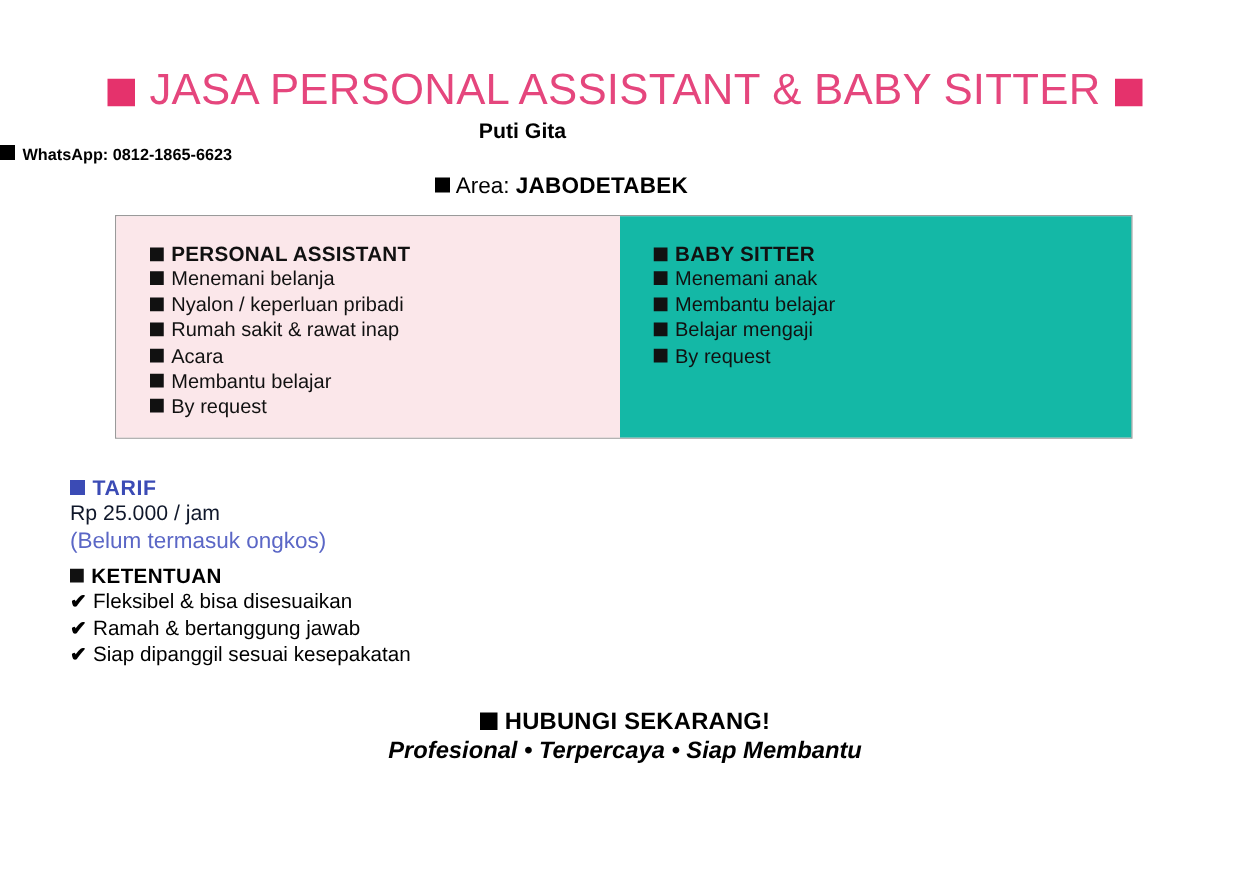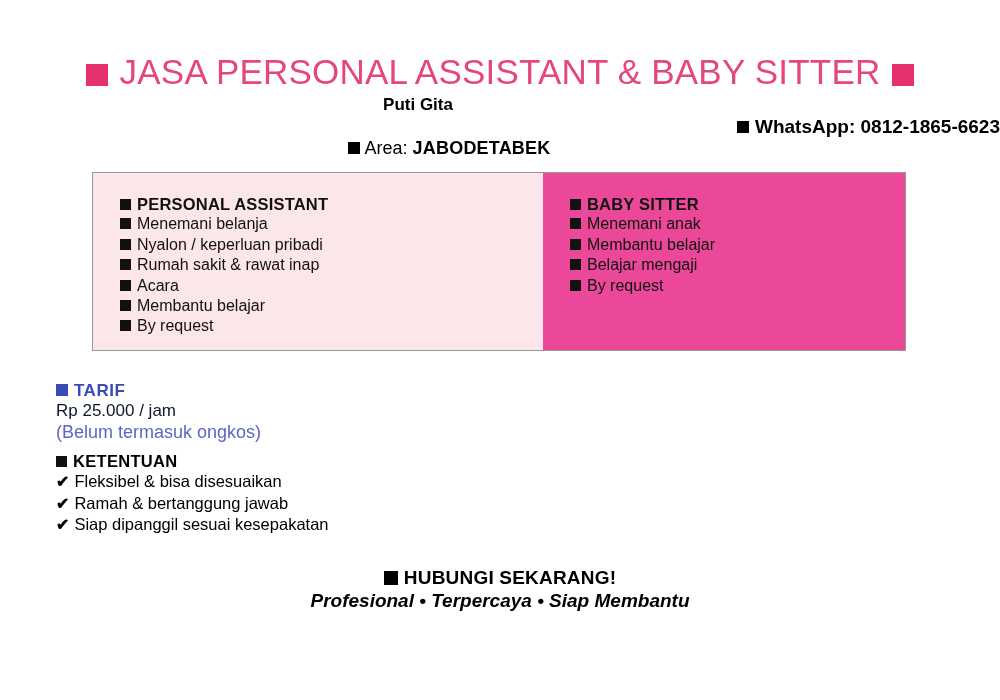--- a/index.html
+++ b/index.html
@@ -92,22 +92,22 @@
     text-align: center;
     font-size: 17px;
     font-weight: bold;
     white-space: nowrap;
   }
   .sub-wa {
     position: absolute;
     left: 0;
     top: 116px;
     width: 1000px;
-    text-align: right;
-    font-size: 19px;
+    text-align: left;
+    font-size: 13px;
     font-weight: bold;
     white-space: nowrap;
   }
   .sub-wa .sq-sub { margin-right: 6px; }
   .sub-area {
     position: absolute;
     left: 0;
     top: 138px;
     width: 898px;
     text-align: center;
@@ -128,27 +128,27 @@
     border: 1px solid #9a9a9a;
     box-sizing: border-box;
     display: flex;
   }
   .panel {
     box-sizing: border-box;
     height: 100%;
     padding-top: 21px;
   }
   .panel-left {
-    width: 450px;
+    width: 403px;
     background: #fbe7ea;
     padding-left: 27px;
   }
   .panel-right {
     flex: 1;
-    background: #ec4899;
+    background: #14b8a6;
     padding-left: 27px;
   }
   .panel ul {
     list-style: none;
     margin: 0;
     padding: 0;
   }
   .panel li {
     font-size: 16px;
     line-height: 20.4px;

